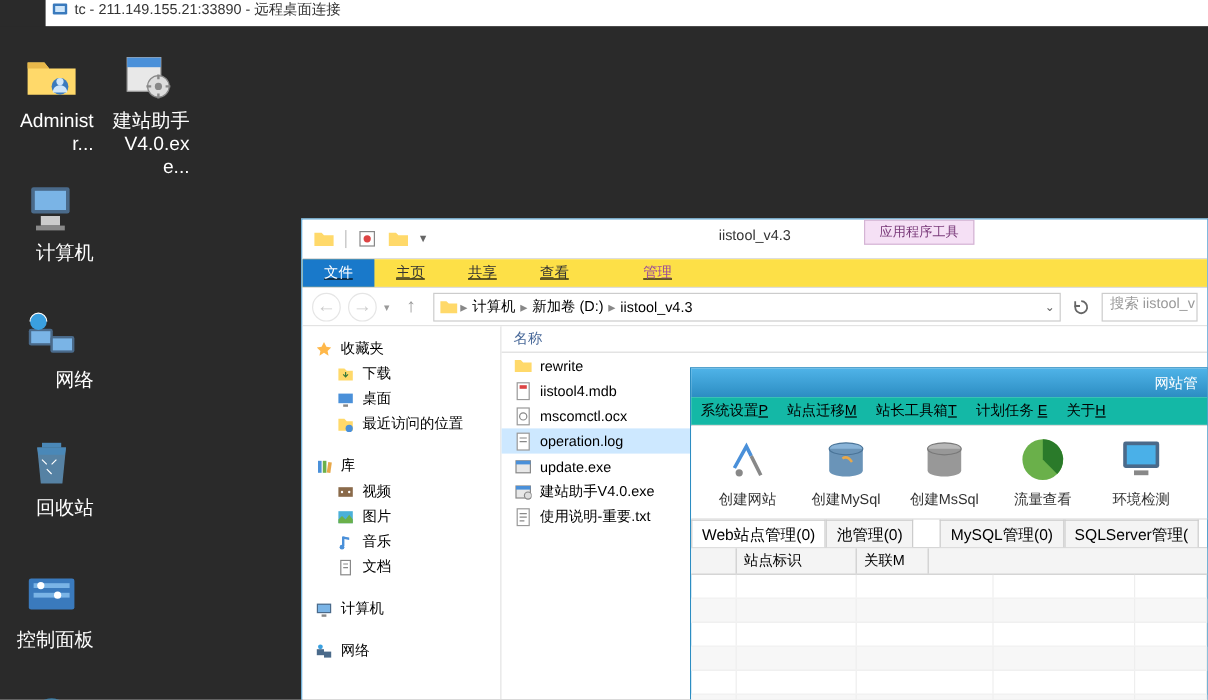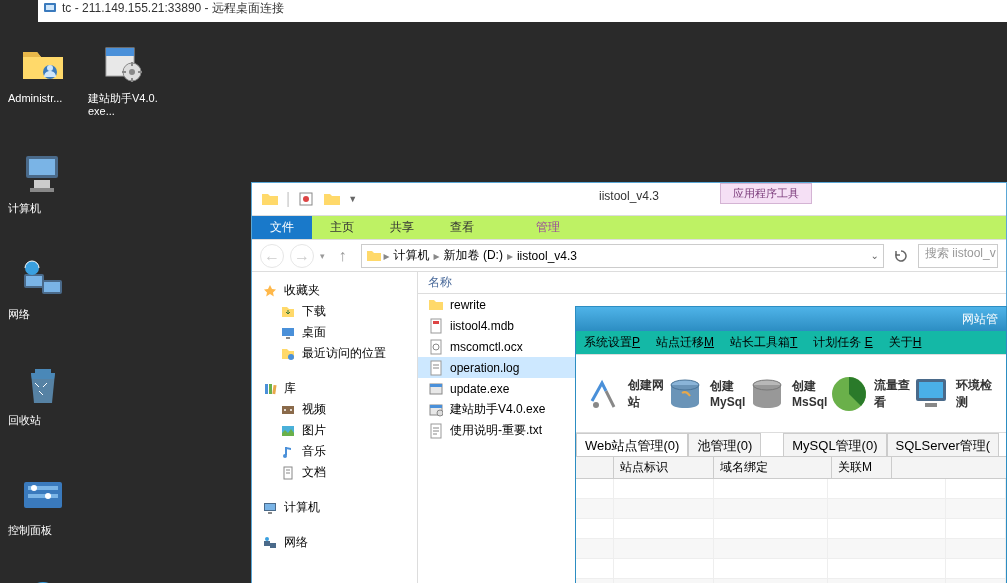--- a/index.html
+++ b/index.html
@@ -4,33 +4,33 @@
 <style>
 * { margin: 0; padding: 0; box-sizing: border-box; font-family: "Microsoft YaHei", Tahoma, sans-serif; }
 body { width: 1007px; height: 583px; background: #2a2a2a; overflow: hidden; position: relative; }
 
 
 .titlebar { background: #fff; height: 22px; display: flex; padding: 0 4px; font-size: 12px; color: #333; margin-left: 38px; }
 .titlebar svg { margin-right: 4px; }
 
 
 .desktop { position: absolute; top: 22px; left: 0; right: 0; bottom: 0; background: #2a2a2a; }
-.desktop-icon { position: absolute; width: 70px; text-align: left; color: #fff; font-size: 11px; cursor: pointer; }
+.desktop-icon { position: absolute; width: 70px; text-align: right; color: #fff; font-size: 16px; cursor: pointer; }
 .desktop-icon .ic { width: 48px; height: 48px; margin: 0 auto 4px; display: flex; align-items: center; justify-content: center; }
 .desktop-icon .lbl { line-height: 1.2; word-break: break-all; }
 
 
 .explorer { position: absolute; left: 251px; top: 160px; width: 756px; height: 423px; background: #fff; border: 1px solid #5aa7d6; overflow: hidden; }
 .exp-titlearea { height: 33px; background: #fff; display: flex; align-items: stretch; border-bottom: 1px solid #ddd; }
 .exp-qat { display: flex; align-items: center; padding: 0 8px; gap: 6px; }
 .exp-qat-icon { width: 20px; height: 20px; display: flex; align-items: center; justify-content: center; }
 .exp-contexttab { position: absolute; left: 468px; top: 0; background: #f5e0f5; border: 1px solid #d4b4d4; padding: 2px 12px; font-size: 11px; color: #7a3a7a; }
 .exp-titletext { position: absolute; left: 50%; transform: translateX(-50%); top: 6px; font-size: 12px; color: #333; }
 
-.exp-ribbon { height: 24px; background: #bef264; display: flex; align-items: stretch; border-bottom: 1px solid #ddd; }
+.exp-ribbon { height: 24px; background: #fde047; display: flex; align-items: stretch; border-bottom: 1px solid #ddd; text-decoration: underline; }
 .exp-tab { padding: 3px 18px; font-size: 12px; color: #333; cursor: pointer; }
 .exp-tab.active { background: #1979ca; color: #fff; }
 .exp-tab.contexttab { color: #9a4a9a; }
 
 .exp-addrbar { height: 32px; display: flex; align-items: center; padding: 3px 8px; gap: 6px; background: #fff; border-bottom: 1px solid #ddd; }
 .nav-btn { width: 24px; height: 24px; border-radius: 50%; border: 1px solid #ccc; display: flex; align-items: center; justify-content: center; color: #999; cursor: pointer; }
 .nav-btn.disabled { opacity: 0.5; }
 .breadcrumb { flex: 1; border: 1px solid #ccc; height: 24px; display: flex; align-items: center; padding: 0 4px; font-size: 12px; gap: 2px; }
 .bc-item { padding: 0 2px; cursor: pointer; }
 .bc-sep { color: #888; }
@@ -52,21 +52,21 @@
 .file-ic { width: 16px; height: 16px; display: inline-flex; align-items: center; justify-content: center; }
 
 
 .iistool { position: absolute; left: 575px; top: 284px; width: 432px; height: 299px; background: #fff; border: 1px solid #2c8dc2; }
 .iis-title { height: 24px; background: linear-gradient(#4fb3e8,#2c8dc2); color: #fff; display: flex; align-items: center; padding: 0 8px; font-size: 12px; justify-content: flex-end; }
 .iis-title .t { margin-left: auto; }
 .iis-menu { height: 24px; background: #14b8a6; display: flex; align-items: center; padding: 0 8px; gap: 16px; font-size: 12px; border-bottom: 1px solid #ddd; }
 .iis-menu .m { cursor: pointer; }
 .iis-menu .m u { text-decoration: underline; }
 .iis-toolbar { height: 78px; background: #fff; display: flex; align-items: center; padding: 4px 6px; gap: 0; border-bottom: 1px solid #ddd; }
-.tool-btn { width: 82px; height: 70px; display: flex; align-items: center; justify-content: center; gap: 4px; font-size: 12px; color: #333; cursor: pointer; font-weight: bold; }
+.tool-btn { width: 82px; height: 70px; display: flex; flex-direction: column; align-items: center; justify-content: center; gap: 4px; font-size: 12px; color: #333; cursor: pointer; }
 .tool-btn .tic { width: 42px; height: 42px; display: flex; align-items: center; justify-content: center; }
 .iis-tabs { height: 24px; display: flex; border-bottom: 1px solid #ccc; font-size: 13px; }
 .iis-tab { padding: 3px 8px; border: 1px solid #ccc; border-bottom: none; background: #f4f4f4; cursor: pointer; white-space: nowrap; }
 .iis-tab.active { background: #fff; }
 .iis-grid-hdr { display: flex; height: 22px; background: #f4f4f4; border-bottom: 1px solid #ccc; font-size: 12px; }
 .iis-grid-hdr .gc { border-right: 1px solid #ccc; padding: 2px 6px; }
 .iis-grid-rows .gr { display: flex; height: 20px; border-bottom: 1px solid #eee; }
 .iis-grid-rows .gr:nth-child(even) { background: #f7f7f7; }
 .iis-grid-rows .gc { border-right: 1px solid #eee; }
 .gc.c0 { width: 38px; } .gc.c1 { width: 100px; } .gc.c2 { width: 115px; } .gc.c3 { width: 118px; } .gc.c4 { width: 60px; }
@@ -492,21 +492,20 @@
     </div>
     <div class="iis-tabs">
       <div class="iis-tab active">Web站点管理(0)</div>
       <div class="iis-tab">池管理(0)</div>
       <div class="iis-tab" style="margin-left:22px;">MySQL管理(0)</div>
       <div class="iis-tab">SQLServer管理(</div>
     </div>
     <div class="iis-grid-hdr">
       <div class="gc c0"></div>
       <div class="gc c1">站点标识</div>
-      <div class="gc c3">域名绑定</div>
       <div class="gc c4">关联M</div>
     </div>
     <div class="iis-grid-rows">
       <div class="gr">
           <div class="gc c0"></div>
           <div class="gc c1"></div>
           <div class="gc c2"></div>
           <div class="gc c3"></div>
           <div class="gc c4"></div>
         </div>

